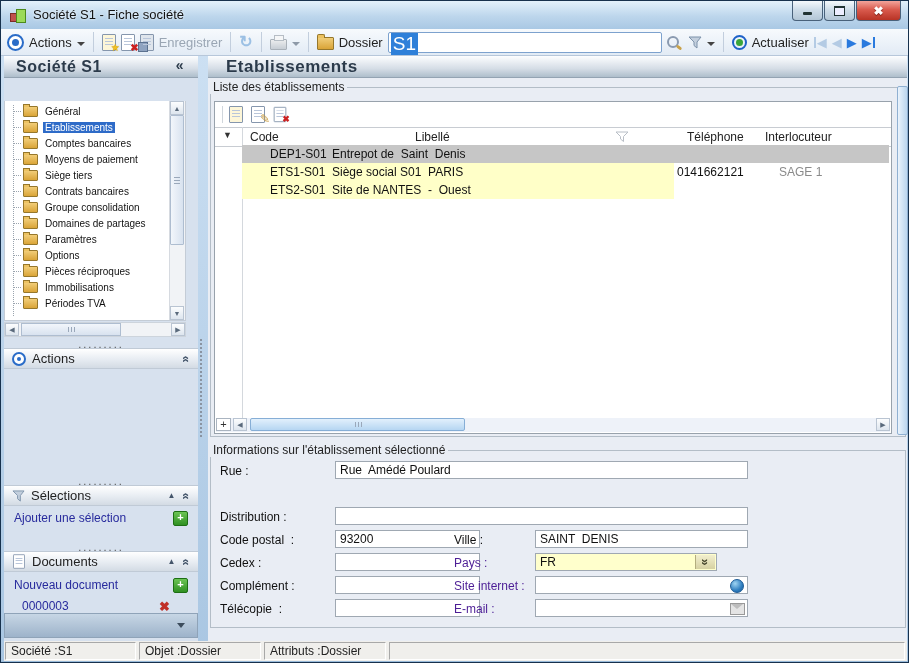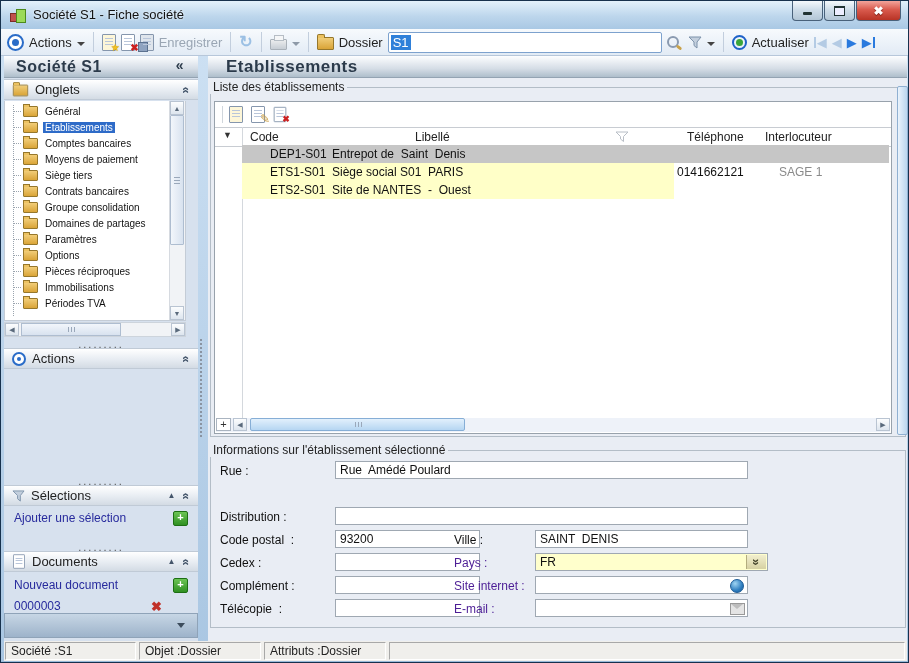--- a/index.html
+++ b/index.html
@@ -37,21 +37,21 @@
   .ovl.redx{color:#cc2020;font-weight:bold;}
   .ovl.pencil{color:#c89a3a;font-size:12px;bottom:-2px;right:-6px;}
   .page.save{background:#dfe5ec;}
   .page.save::before{content:"";position:absolute;left:-3px;bottom:-2px;width:8px;height:8px;background:#8fa3c0;border:1px solid #5c7290;}
   .grey-label{color:#9aa6b4;}
   .refresh-glyph{font-size:16px;color:#9cc0e4;font-weight:bold;line-height:14px;}
   .printer{width:15px;height:9px;background:linear-gradient(#ececec,#bfc6cd);border:1px solid #9aa2aa;border-radius:1px;position:relative;opacity:.8;margin-top:4px;}
   .printer::before{content:"";position:absolute;top:-5px;left:3px;width:8px;height:4px;background:#f7f7f7;border:1px solid #a8b0b8;}
   .folder{width:15px;height:11px;background:linear-gradient(#f0cd79,#d9a437);border:1px solid #96772b;border-radius:1px;position:relative;margin-top:2px;}
   .folder::before{content:"";position:absolute;top:-4px;left:-1px;width:6px;height:3px;background:#ecc261;border:1px solid #96772b;border-bottom:none;border-radius:2px 2px 0 0;}
-  .searchbox{width:268px;height:19px;background:#fff;border:1px solid #7da2ce;border-radius:2px;display:flex;align-items:center;padding:0 2px;font-size:13px;}
+  .searchbox{width:268px;height:19px;background:#fff;border:1px solid #7da2ce;border-radius:2px;display:flex;align-items:flex-start;padding:0 2px;font-size:19px;}
   .sel{background:#2f80d9;color:#fff;padding:0 2px;}
   .mag{width:8px;height:8px;border:2px solid #8a9ab0;border-radius:50%;position:relative;margin-right:4px;}
   .mag::after{content:"";position:absolute;width:6px;height:3px;background:#c9a24a;border-radius:2px;bottom:-3px;right:-5px;transform:rotate(40deg);}
   .actu{width:11px;height:11px;border:2px solid #1e62c8;border-radius:50%;position:relative;}
   .actu::after{content:"";position:absolute;inset:2px;background:#3aa53a;border-radius:50%;}
   .navg{font-size:13px;line-height:13px;display:flex;align-items:center;}
   .navg.dim{color:#b4cbe4;}
   .navg.on{color:#2a7ade;}
   .bar-l::before,.bar-r::after{content:"";display:inline-block;width:2px;height:11px;background:currentColor;}
   .bar-l::before{margin-right:1px;}
@@ -204,27 +204,20 @@
     <span class="navg on">▶</span>
     <span class="navg on bar-r">▶</span>
   </div>
 
   <div class="abs sidebar">
     <div class="abs phead sb-title">
       <span>Société S1</span>
       <span class="sb-collapse">«</span>
     </div>
 
-    <div class="abs sechead" style="left:0;top:23px;width:194px;box-sizing:border-box;">
-      <span class="folder" style="transform:scale(.9);"></span>
-      <span>Onglets</span>
-      <span class="sec-right">
-          <span class="chev-up">«</span>
-        </span>
-    </div>
 
     <div class="abs tree">
       <div class="tree-vline"></div>
       <div class="titem" style="top:2px;">
           <span class="tstub"></span>
           <span class="tfolder"></span>
           <span class="tlabel">Général</span>
         </div>
       <div class="titem selected" style="top:18px;">
           <span class="tstub"></span>
@@ -341,21 +334,21 @@
       <span>Documents</span>
       <span class="sec-right">
           <span class="tri-up">▲</span>
           <span class="chev-up">«</span>
         </span>
     </div>
     <div class="abs linkrow" style="left:0;top:519px;width:194px;box-sizing:border-box;">
       <span class="link">Nouveau document</span>
       <span class="plusbtn">+</span>
     </div>
-    <div class="abs linkrow" style="left:0;top:540px;width:168px;box-sizing:border-box;">
+    <div class="abs linkrow" style="left:8px;top:540px;width:168px;box-sizing:border-box;">
       <span class="link">0000003</span>
       <span class="delx">✖</span>
     </div>
 
     <div class="abs sb-bottombar" style="top:557px;">
       <span class="dcaret"></span>
     </div>
   </div>
 
   <div class="abs splitter"></div>
@@ -433,21 +426,21 @@
       <div class="frow" style="top:474px;left:0;right:0;">
         <span class="flabel" style="left:12px;">Code postal  :</span>
         <div class="ffield" style="left:127px;width:145px;">93200</div>
         <span class="flabel" style="left:246px;">Ville :</span>
         <div class="ffield" style="left:327px;width:213px;">SAINT  DENIS</div>
       </div>
       <div class="frow" style="top:497px;left:0;right:0;">
         <span class="flabel" style="left:12px;">Cedex :</span>
         <div class="ffield" style="left:127px;width:145px;"></div>
         <span class="flabel blue" style="left:246px;">Pays :</span>
-        <div class="ffield yellow" style="left:327px;width:233px;text-align:center;">
+        <div class="ffield yellow" style="left:327px;width:182px;text-align:center;">
           <span>FR</span>
           <span class="ddbtn"><span class="chd">»</span></span>
         </div>
       </div>
       <div class="frow" style="top:520px;left:0;right:0;">
         <span class="flabel" style="left:12px;">Complément :</span>
         <div class="ffield" style="left:127px;width:145px;"></div>
         <span class="flabel blue" style="left:246px;">Site internet :</span>
         <div class="ffield" style="left:327px;width:213px;">
           <span></span>

